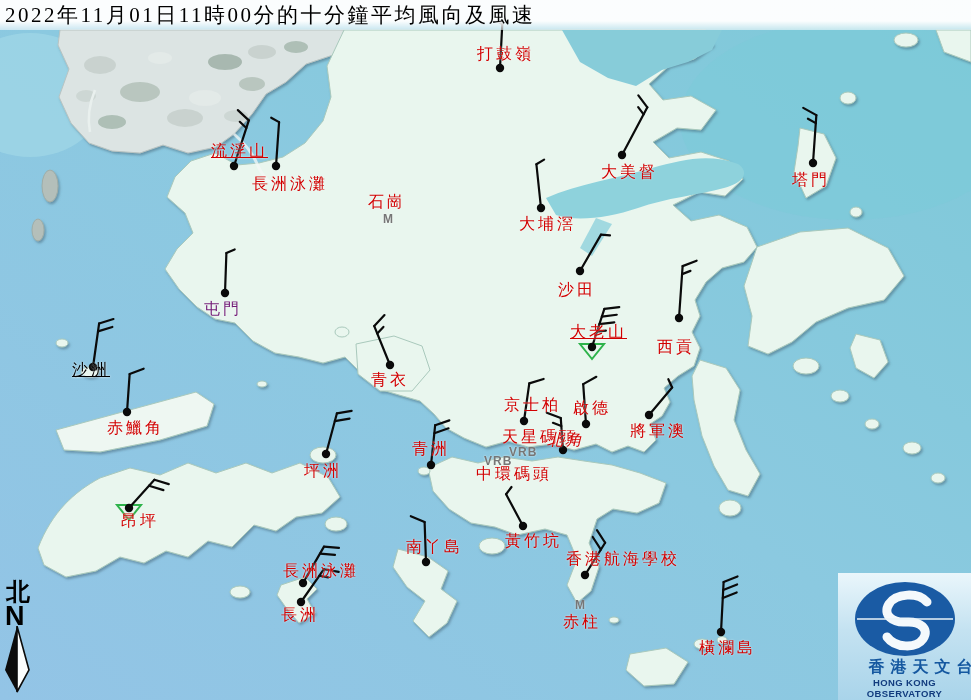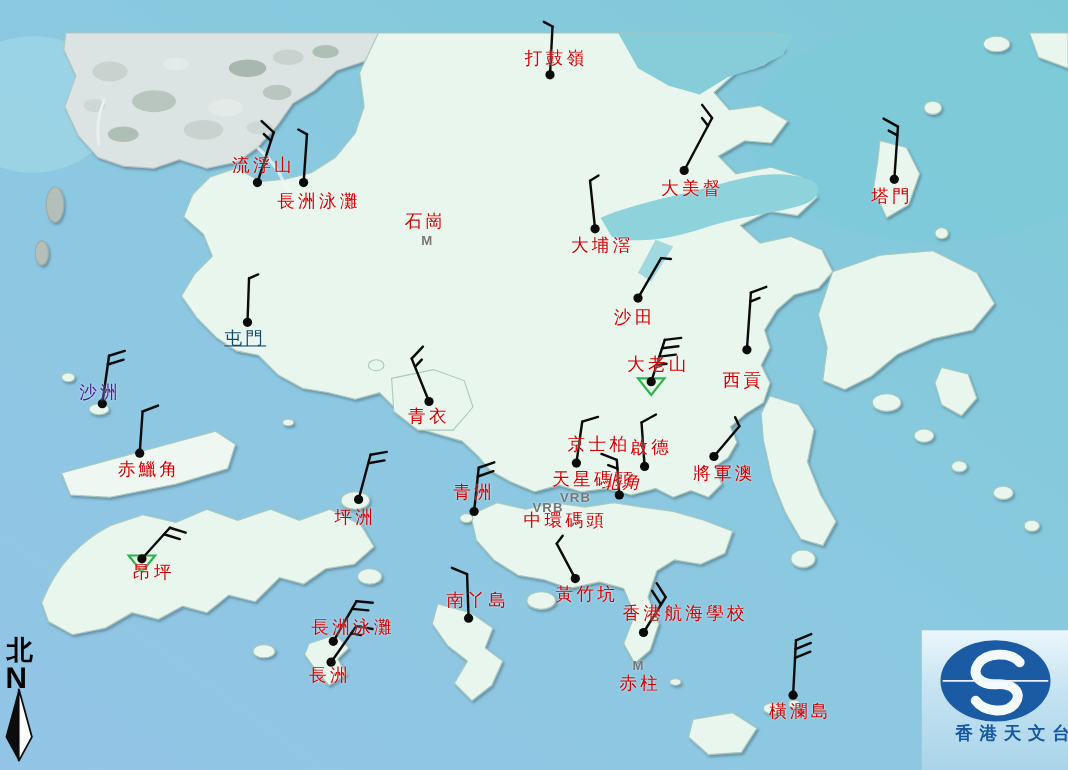--- a/index.html
+++ b/index.html
@@ -277,67 +277,71 @@
         <line x1="721" y1="632" x2="723.6167978121472" y2="582.0685232622714" stroke="#0a0a0a" stroke-width="2.2" stroke-linecap="round"></line>
         <line x1="723.6167978121472" y1="582.0685232622714" x2="737.524555630649" y2="576.4494243610327" stroke="#0a0a0a" stroke-width="2.2" stroke-linecap="round"></line>
         <line x1="723.1981101622036" y1="590.0575595403079" x2="737.1058679807055" y2="584.4384606390693" stroke="#0a0a0a" stroke-width="2.2" stroke-linecap="round"></line>
         <line x1="722.7794225122601" y1="598.0465958183445" x2="736.687180330762" y2="592.4274969171058" stroke="#0a0a0a" stroke-width="2.2" stroke-linecap="round"></line>
         <circle cx="721" cy="632" r="4.2" fill="#0a0a0a"></circle>
       </g>
     </svg>
 
   <div id="label-layer">
       <div class="st-label" style="left: 477px; top: 46px; color: rgb(209, 0, 0);">打鼓嶺</div>
-      <div class="st-label" style="left: 211px; top: 143px; color: rgb(209, 0, 0);">流浮山</div>
+      <div class="st-label" style="left: 211px; top: 143px; color: rgb(209, 0, 0); text-decoration: underline;">流浮山</div>
       <div class="st-label" style="left: 252px; top: 176px; color: rgb(209, 0, 0);">長洲泳灘</div>
       <div class="st-label" style="left: 368px; top: 194px; color: rgb(209, 0, 0);">石崗</div>
       <div class="st-aux" style="left: 383px; top: 213px; color: rgb(118, 118, 118);">M</div>
       <div class="st-label" style="left: 519px; top: 216px; color: rgb(209, 0, 0);">大埔滘</div>
       <div class="st-label" style="left: 601px; top: 164px; color: rgb(209, 0, 0);">大美督</div>
       <div class="st-label" style="left: 792px; top: 172px; color: rgb(209, 0, 0);">塔門</div>
       <div class="st-label" style="left: 558px; top: 282px; color: rgb(209, 0, 0);">沙田</div>
       <div class="st-label" style="left: 657px; top: 295px; color: rgb(209, 0, 0); margin-top: 44px;">西貢</div>
-      <div class="st-label" style="left: 570px; top: 324px; color: rgb(209, 0, 0);">大老山</div>
-      <div class="st-label" style="left: 204px; top: 301px; color: #0c4a6e; text-decoration: underline;">屯門</div>
-      <div class="st-label" style="left: 72px; top: 350px; color: #4c1d95;">沙洲</div>
+      <div class="st-label" style="left: 570px; top: 324px; color: rgb(209, 0, 0); text-decoration: underline;">大老山</div>
+      <div class="st-label" style="left: 204px; top: 301px; color: #701a75;">屯門</div>
+      <div class="st-label" style="left: 72px; top: 362px; color: #000000; text-decoration: underline;">沙洲</div>
       <div class="st-label" style="left: 107px; top: 420px; color: rgb(209, 0, 0);">赤鱲角</div>
       <div class="st-label" style="left: 371px; top: 372px; color: rgb(209, 0, 0);">青衣</div>
-      <div class="st-label" style="left: 504px; top: 397px; color: rgb(209, 0, 0); margin-left: 12px;">京士柏</div>
+      <div class="st-label" style="left: 504px; top: 397px; color: rgb(209, 0, 0);">京士柏</div>
       <div class="st-label" style="left: 573px; top: 400px; color: rgb(209, 0, 0);">啟德</div>
       <div class="st-label" style="left: 502px; top: 429px; color: rgb(209, 0, 0);">天星碼頭</div>
       <div class="st-aux" style="left: 509px; top: 446px; color: rgb(118, 118, 118);">VRB</div>
       <div class="st-label" style="left: 476px; top: 466px; color: rgb(209, 0, 0);">中環碼頭</div>
       <div class="st-aux" style="left: 484px; top: 455px; color: rgb(118, 118, 118);">VRB</div>
       <div class="st-label" style="left: 547px; top: 432px; color: rgb(209, 0, 0); font-style: italic;">北角</div>
       <div class="st-label" style="left: 630px; top: 423px; color: rgb(209, 0, 0);">將軍澳</div>
       <div class="st-label" style="left: 304px; top: 463px; color: rgb(209, 0, 0);">坪洲</div>
       <div class="st-label" style="left: 412px; top: 441px; color: rgb(209, 0, 0);">青洲</div>
       <div class="st-label" style="left: 107px; top: 513px; color: rgb(209, 0, 0); margin-left: 14px;">昂坪</div>
       <div class="st-label" style="left: 406px; top: 539px; color: rgb(209, 0, 0);">南丫島</div>
       <div class="st-label" style="left: 505px; top: 533px; color: rgb(209, 0, 0);">黃竹坑</div>
       <div class="st-label" style="left: 566px; top: 551px; color: rgb(209, 0, 0);">香港航海學校</div>
       <div class="st-label" style="left: 283px; top: 563px; color: rgb(209, 0, 0);">長洲泳灘</div>
       <div class="st-label" style="left: 281px; top: 607px; color: rgb(209, 0, 0);">長洲</div>
       <div class="st-label" style="left: 563px; top: 614px; color: rgb(209, 0, 0);">赤柱</div>
       <div class="st-aux" style="left: 575px; top: 599px; color: rgb(118, 118, 118);">M</div>
       <div class="st-label" style="left: 699px; top: 640px; color: rgb(209, 0, 0);">橫瀾島</div>
     </div>
 
+  <div id="title-bar">
+    <div id="map-title">2022年11月01日11時00分的十分鐘平均風向及風速</div>
+  </div>
 
   <div id="north">
     <div id="north-cjk">北</div>
     <div id="north-latin">N</div>
     <svg width="28" height="68" viewBox="0 0 28 68" style="position:relative;left:2px;top:-2px;">
       <polygon points="13,0 1,44 13,66" fill="#0c0c0c"></polygon>
       <polygon points="13,0 25,44 13,66" fill="#fbfdfd" stroke="#0c0c0c" stroke-width="1.6"></polygon>
     </svg>
   </div>
 
   <div id="logo">
     <svg width="133" height="84" viewBox="0 0 133 84" style="position:absolute;left:0;top:0;">
       <ellipse cx="67" cy="46" rx="50" ry="37" fill="#1a5ba4"></ellipse>
       <path d="M89,29 C80,19 58,20 51,31 C44,42 55,50 68,49 C82,48 92,56 85,66 C78,76 57,75 49,64" stroke="#f4f9fc" stroke-width="9" fill="none" stroke-linecap="round"></path>
       <line x1="19" y1="46" x2="115" y2="46" stroke="#eaf3f9" stroke-width="1.6"></line>
     </svg>
     <div id="logo-cn">香港天文台</div>
+    <div id="logo-en">HONG KONG OBSERVATORY</div>
   </div>
 
 </div>
 
 </body></html>

